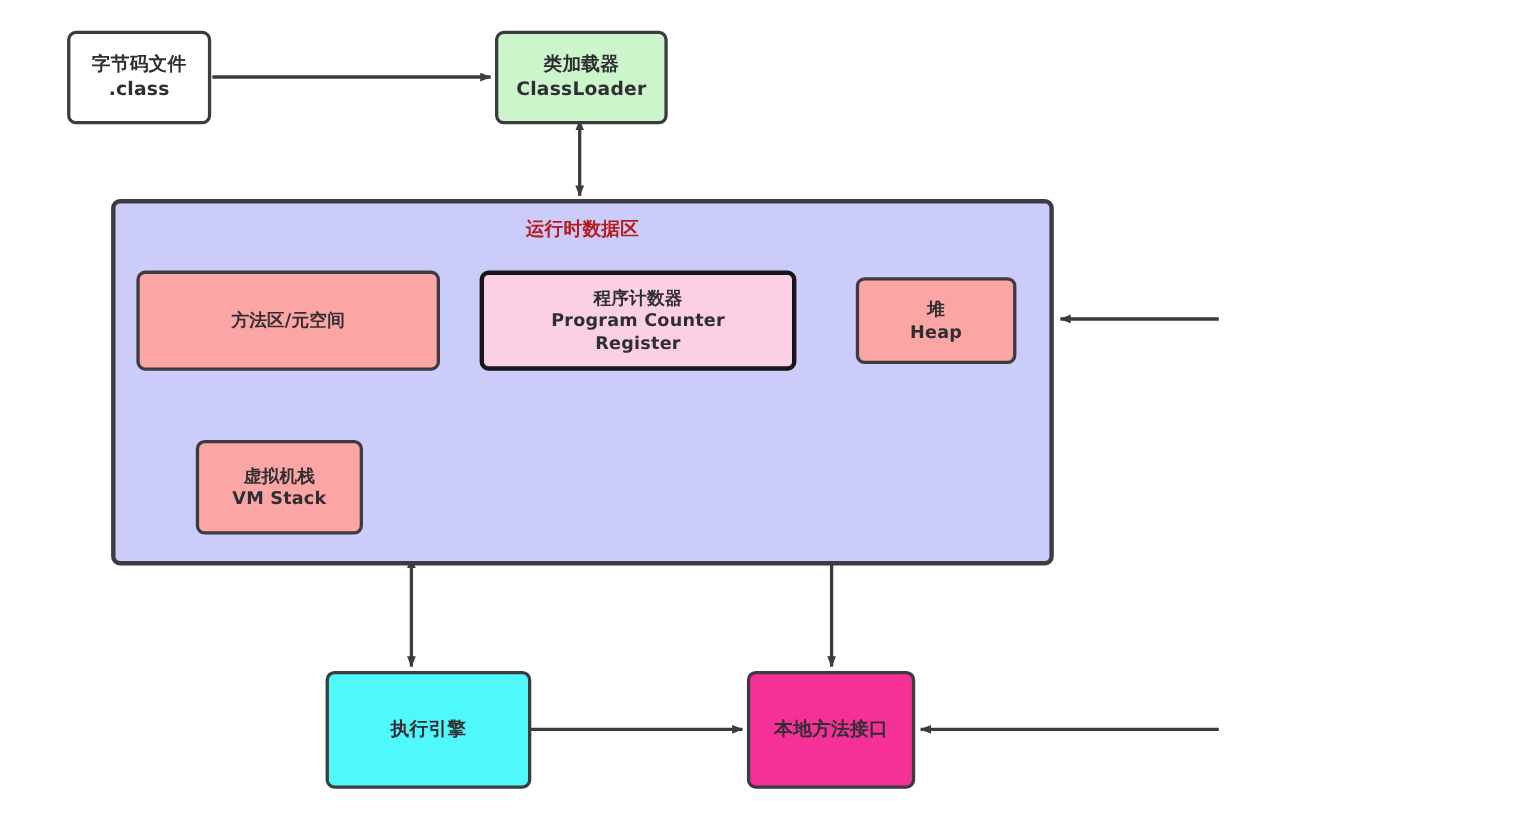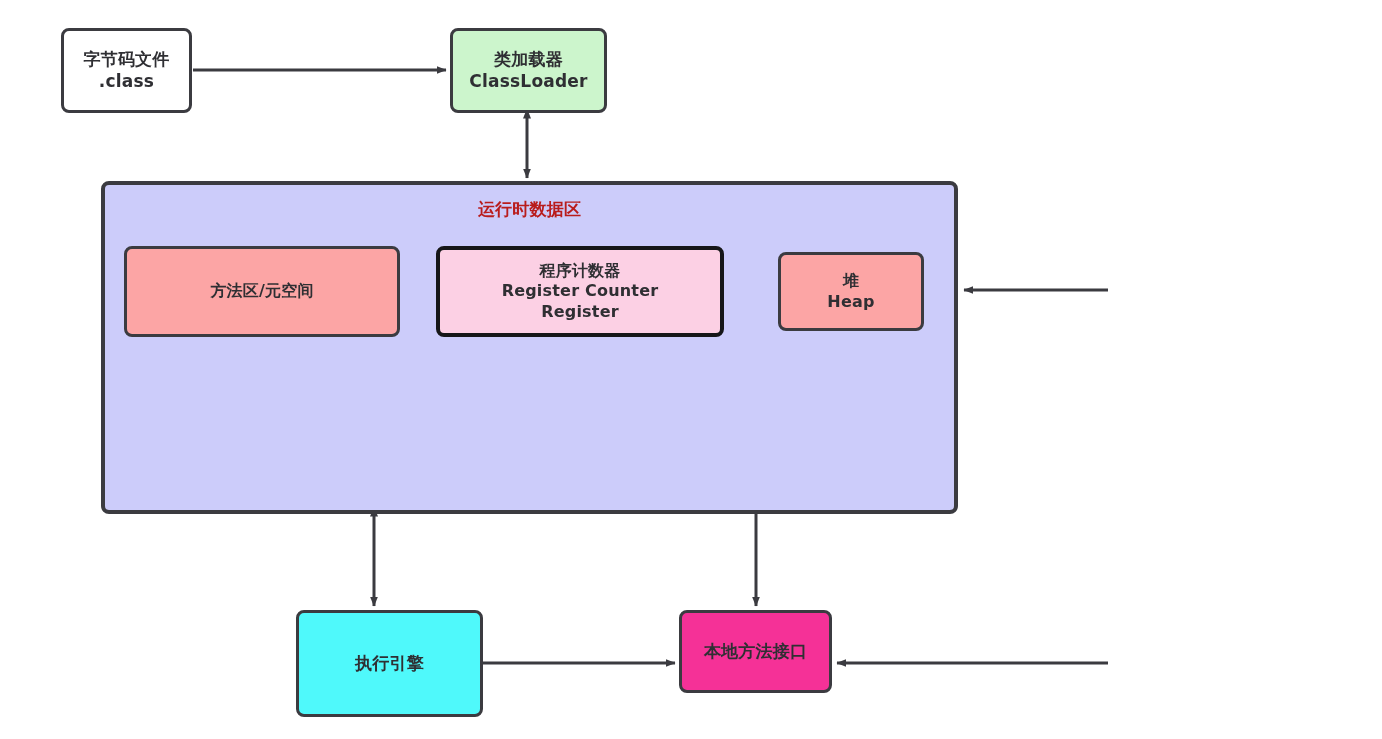--- a/index.html
+++ b/index.html
@@ -123,34 +123,38 @@
   <div class="node node-runtime" style="left: 101px; top: 181px; width: 857px; height: 333px; font-size: 17px;">
     <div class="runtime-title">运行时数据区</div>
   </div>
 
   <div class="node node-pink" style="left: 124px; top: 246px; width: 276px; height: 91px; font-size: 16px;">
     <span class="line">方法区/元空间</span>
   </div>
 
   <div class="node node-pc" style="left: 436px; top: 246px; width: 288px; height: 91px; font-size: 16px;">
     <span class="line">程序计数器</span>
-    <span class="line">Register Counter</span>
+    <span class="line">Program Counter</span>
     <span class="line">Register</span>
   </div>
 
   <div class="node node-pink" style="left: 778px; top: 252px; width: 146px; height: 79px; font-size: 16px;">
     <span class="line">堆</span>
     <span class="line">Heap</span>
   </div>
 
+  <div class="node node-pink" style="left: 178px; top: 400px; width: 152px; height: 86px; font-size: 16px;">
+    <span class="line">虚拟机栈</span>
+    <span class="line">VM Stack</span>
+  </div>
 
 
 
   <div class="node node-cyan" style="left: 296px; top: 610px; width: 187px; height: 107px; font-size: 17px;">
     <span class="line">执行引擎</span>
   </div>
 
-  <div class="node node-magenta" style="left: 679px; top: 610px; width: 153px; height: 83px; font-size: 17px;">
+  <div class="node node-magenta" style="left: 679px; top: 610px; width: 153px; height: 107px; font-size: 17px;">
     <span class="line">本地方法接口</span>
   </div>
 
 
 </div>
 
 </body></html>

